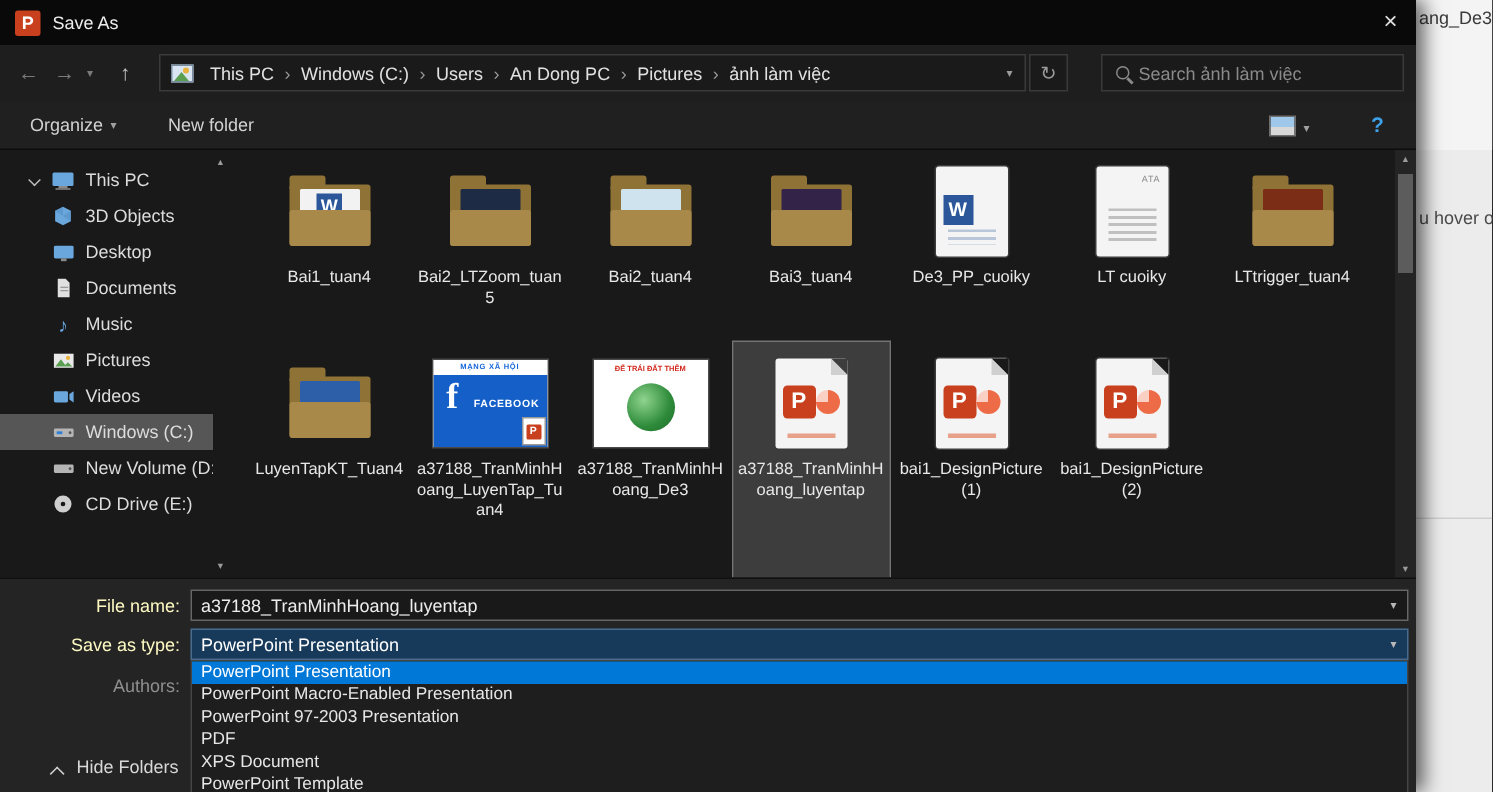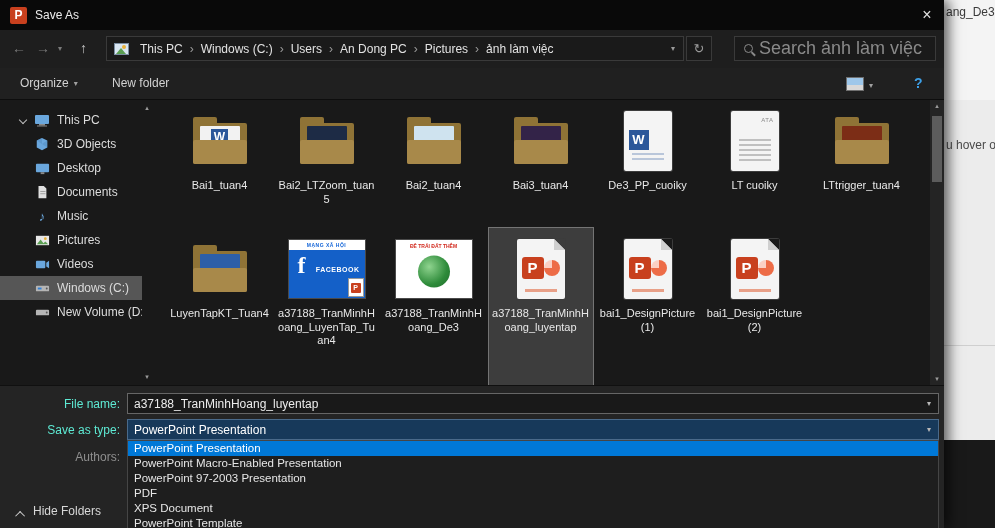--- a/index.html
+++ b/index.html
@@ -4,21 +4,21 @@
 <style>
   * { box-sizing: border-box; margin: 0; padding: 0; }
   body { background:#000; }
   .screen {
     position: relative; width: 995px; height: 528px; overflow: hidden;
     background: #191919; font-family: "Liberation Sans", sans-serif;
     -webkit-font-smoothing: antialiased;
   }
 
   
-  .bgstrip { position:absolute; left:944px; top:0; width:51px; height:440px; background:#ececec; }
+  .bgstrip { position:absolute; left:944px; top:0; width:51px; height:528px; background:#ececec; }
   .bgstrip .bg-top { position:absolute; inset:0 0 auto 0; height:100px; background:#f4f4f4; }
   .bg-title { position:absolute; left:2px; top:5px; font-size:12px; color:#3a3a3a; white-space:nowrap; }
   .bg-text  { position:absolute; left:2px; top:138px; font-size:12px; color:#4a4a4a; white-space:nowrap; }
   .bg-line  { position:absolute; left:0; top:345px; width:100%; height:1px; background:#cfcfcf; }
 
   
   .dialog { position:absolute; left:0; top:0; width:944px; height:528px; background:#1f1f1f;
             box-shadow: 5px 0 12px rgba(0,0,0,.6); }
 
   
@@ -52,21 +52,21 @@
   .refresh-btn { position:absolute; left:686px; top:6px; width:26px; height:25px;
                  border:1px solid #3a3a3a; background:#1a1a1a; color:#9a9a9a;
                  display:flex; align-items:center; justify-content:center; font-size:13px; }
   .refresh-btn::before { content:"↻"; }
   .searchbox { position:absolute; left:734px; top:6px; width:202px; height:25px;
                background:#1a1a1a; border:1px solid #3a3a3a; display:flex; align-items:center; }
   .mag-icon { width:9px; height:9px; border:1.5px solid #8a8a8a; border-radius:50%; margin:0 6px 0 9px; position:relative; }
   .mag-icon::after { content:""; position:absolute; width:5px; height:1.5px; background:#8a8a8a;
                      transform:rotate(45deg); right:-4px; bottom:-2px; }
   .search-input { flex:1; min-width:0; background:transparent; border:none; outline:none;
-                  font-size:18px; color:#cfcfcf; font-family:inherit; }
+                  font-size:12px; color:#cfcfcf; font-family:inherit; }
   .search-input::placeholder { color:#8a8a8a; }
 
   
   .cmdbar { position:absolute; left:0; top:68px; width:100%; height:32px; background:#202020;
             border-bottom:1px solid #0d0d0d; }
   .cmd-item { position:absolute; top:8px; font-size:12px; color:#d2d2d2; display:flex; align-items:center; gap:5px; }
   .cmd-caret { font-size:8px; color:#a0a0a0; }
   .cmd-caret::before { content:"▾"; }
   .view-icon { position:absolute; left:846px; top:9px; width:18px; height:14px; border:1px solid #6f6f6f;
                background:linear-gradient(#9ec7ea 0 55%, #d8d8d8 55% 100%); }
@@ -155,32 +155,32 @@
   .globe { position:absolute; left:50%; top:50%; transform:translate(-50%,-42%); width:32px; height:32px; border-radius:50%;
            background:radial-gradient(circle at 35% 35%, #8fd48f, #2e8b3a 60%, #1d6b2a); }
 
   
   .file-scroll { position:absolute; left:930px; top:0; width:14px; height:285px; background:#242424; }
   .file-scroll .up { top:2px; left:2px; } .file-scroll .down { bottom:2px; left:2px; }
   .file-thumbbar { position:absolute; left:2px; top:16px; width:10px; height:66px; background:#5c5c5c; }
 
   
   .bottombar { position:absolute; left:0; top:385px; width:944px; height:143px; background:#242424; border-top:1px solid #101010; }
-  .form-label { position:absolute; left:0; width:120px; text-align:right; font-size:12px; color:#5eead4; }
+  .form-label { position:absolute; left:0; width:120px; text-align:right; font-size:12px; color:#fef9c3; }
   .form-label.dim { color:#8f8f8f; }
   .filename-wrap { position:absolute; left:127px; top:7px; width:812px; height:21px;
                    background:#191919; border:1px solid #666; display:flex; align-items:center; }
   .filename-input { flex:1; min-width:0; background:transparent; border:none; outline:none;
                     color:#ececec; font-size:12px; padding:0 6px; font-family:inherit; }
   .combo { position:absolute; left:127px; top:33px; width:812px; height:21px; background:#17395a;
            border:1px solid #4a6a8a; display:flex; align-items:center; }
   .combo-value { flex:1; font-size:12px; color:#fff; padding:0 6px; }
   .box-caret { width:18px; text-align:center; font-size:8px; color:#b8b8b8; }
   .box-caret::before { content:"▾"; }
-  .hide-folders { position:absolute; left:18px; top:118px; display:flex; align-items:flex-end; gap:8px;
+  .hide-folders { position:absolute; left:36px; top:118px; display:flex; align-items:flex-end; gap:8px;
                   font-size:12px; color:#d8d8d8; }
   .chev-up { width:7px; height:7px; border-left:1.5px solid #cfcfcf; border-top:1.5px solid #cfcfcf;
              transform:rotate(45deg) translateY(2px); }
 
   
   .dropdown { position:absolute; left:127px; top:440px; width:812px; background:#1e1e1e;
               border:1px solid #454545; z-index:40; }
   .dd-option { height:15px; line-height:15px; padding:0 6px; font-size:11.5px; color:#e6e6e6; white-space:nowrap; }
   .dd-option.active { background:#0078d7; color:#fff; }
 </style>
@@ -324,20 +324,29 @@
         </div>
         <div class="side-item">
           <span class="sicon">
             <svg width="15" height="15" viewBox="0 0 16 16">
                 <rect x="1" y="5" width="14" height="6" rx="1" fill="#b5b5b5"></rect>
                 <circle cx="12.5" cy="8" r="1" fill="#555"></circle>
               </svg>
           </span>
           <span>New Volume (D:</span>
         </div>
+        <div class="side-item">
+          <span class="sicon">
+            <svg width="14" height="14" viewBox="0 0 16 16">
+                <circle cx="8" cy="8" r="6.5" fill="#cfcfcf"></circle>
+                <circle cx="8" cy="8" r="1.8" fill="#191919"></circle>
+              </svg>
+          </span>
+          <span>CD Drive (E:)</span>
+        </div>
         <div class="side-scroll">
           <span class="scroll-arrow up"></span>
           <span class="scroll-arrow down"></span>
         </div>
       </div>
 
       <div class="filegrid">
 
         <div class="file-item">
           <div class="ficon">

